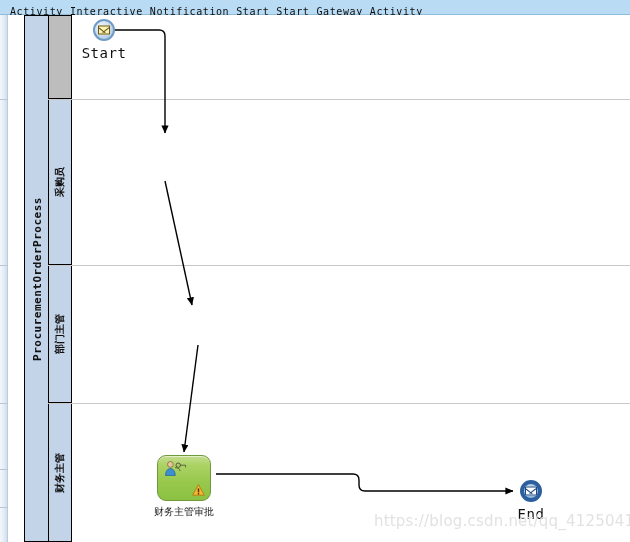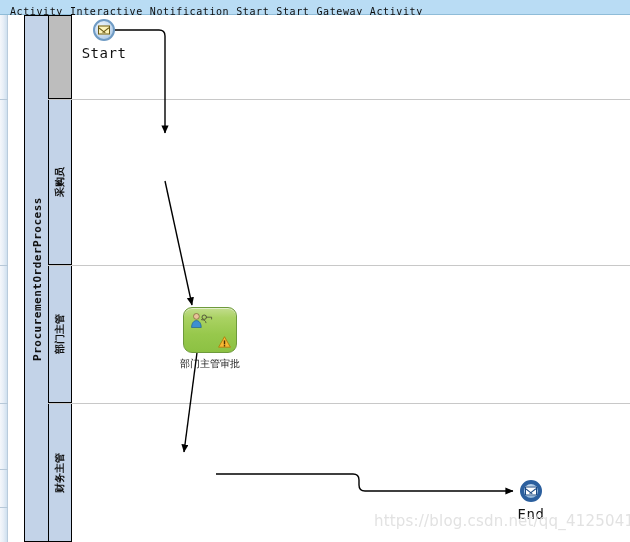--- a/index.html
+++ b/index.html
@@ -219,38 +219,38 @@
     </svg>
 
     <div class="event start" style="left:84px;top:4px;width:22px;height:22px;">
       <div class="ring">
         <div class="env"></div>
       </div>
       <div class="ev-label">Start</div>
     </div>
 
 
-    <div class="task" style="left:174px;top:292px;width:54px;height:46px;">
+
+    <div class="task" style="left:148px;top:440px;width:54px;height:46px;">
       <div class="box">
         <svg class="user-icon" viewBox="0 0 24 15">
           <circle cx="6.4" cy="3.4" r="2.9" fill="#e8c49a" stroke="#7b5c33" stroke-width=".7"></circle>
           <path d="M1.6,14.6 C1.6,9.9 3.8,7.6 6.4,7.6 C9,7.6 11.2,9.9 11.2,14.6 z" fill="#3d8fd1" stroke="#1d5b92" stroke-width=".7"></path>
           <path d="M11,6.6 C14.5,6.6 16,8.2 16,10.1" fill="none" stroke="#4a4a36" stroke-width=".8"></path>
           <path d="M16,4.2 L21.6,4.2 L21.6,6.4" fill="none" stroke="#4a4a36" stroke-width=".8"></path>
           <circle cx="14.2" cy="4.2" r="2.2" fill="none" stroke="#4a4a36" stroke-width=".9"></circle>
         </svg>
         <svg class="warn" viewBox="0 0 13 12">
           <path d="M6.5,.7 L12.4,11.2 L.6,11.2 z" fill="#f7b733" stroke="#b07d10" stroke-width=".9" stroke-linejoin="round"></path>
           <rect x="5.8" y="4.4" width="1.4" height="4" fill="#4a3000"></rect>
           <rect x="5.8" y="9.1" width="1.4" height="1.4" fill="#4a3000"></rect>
         </svg>
       </div>
-      <div class="t-label">部门主管审批</div>
-    </div>
-
+      <div class="t-label">财务主管审批</div>
+    </div>
 
     <div class="event end" style="left:511px;top:465px;width:22px;height:22px;">
       <div class="ring">
         <div class="env"></div>
       </div>
       <div class="ev-label">End</div>
     </div>
 
   </div>
 

